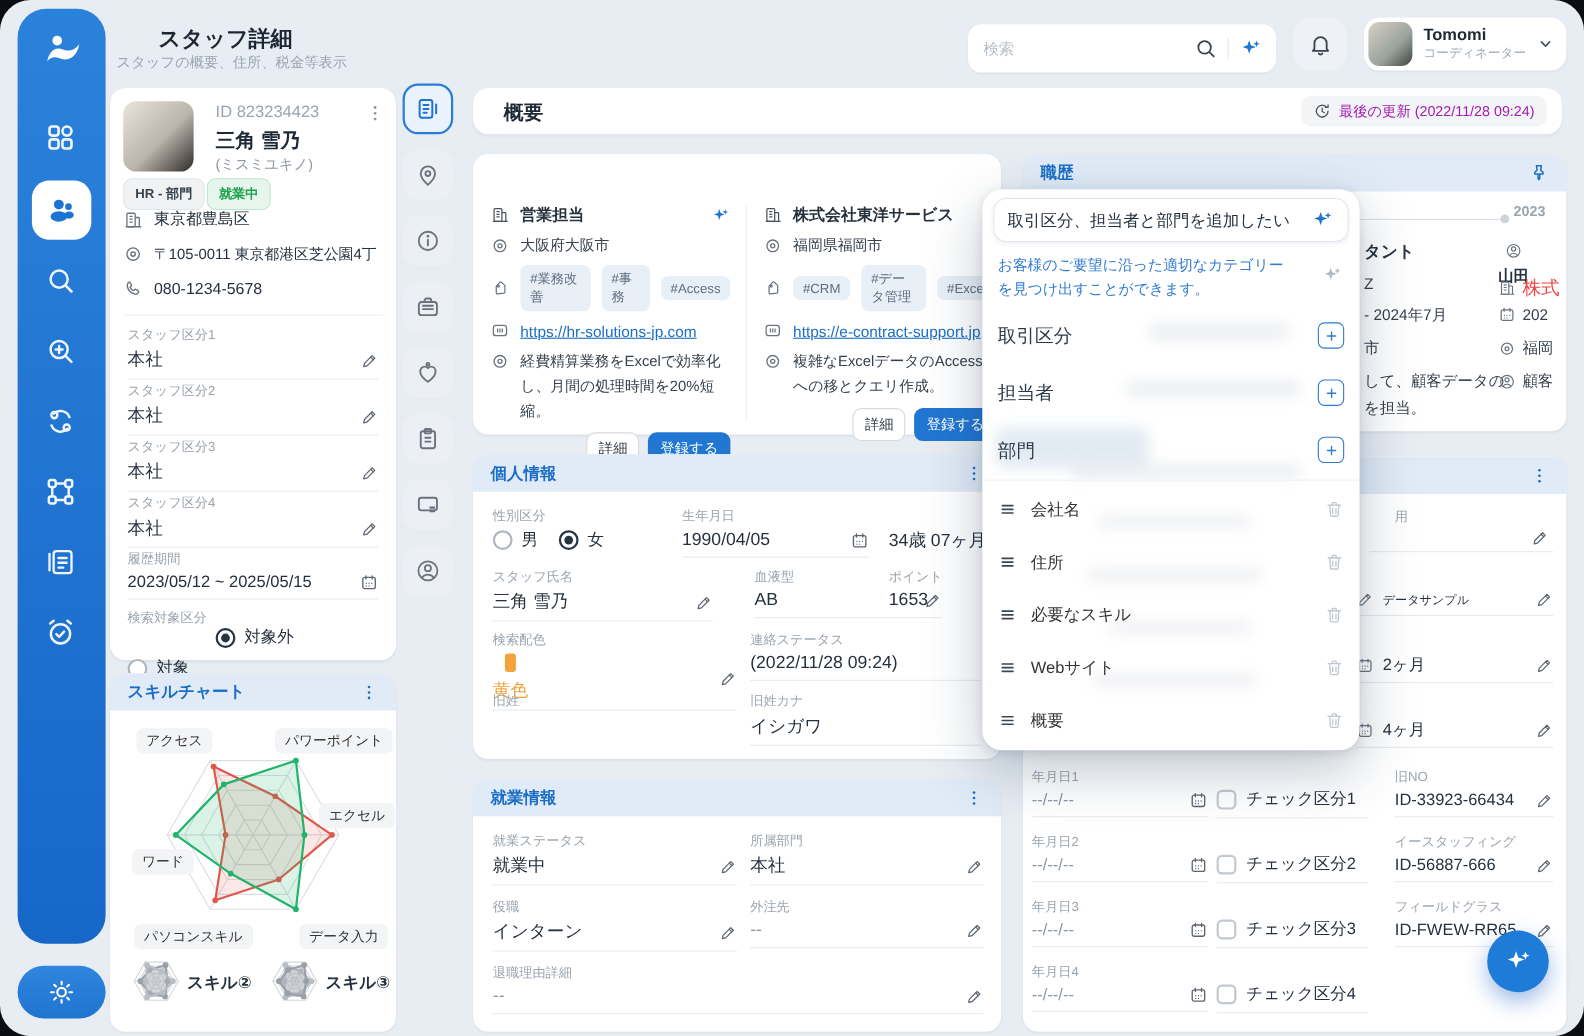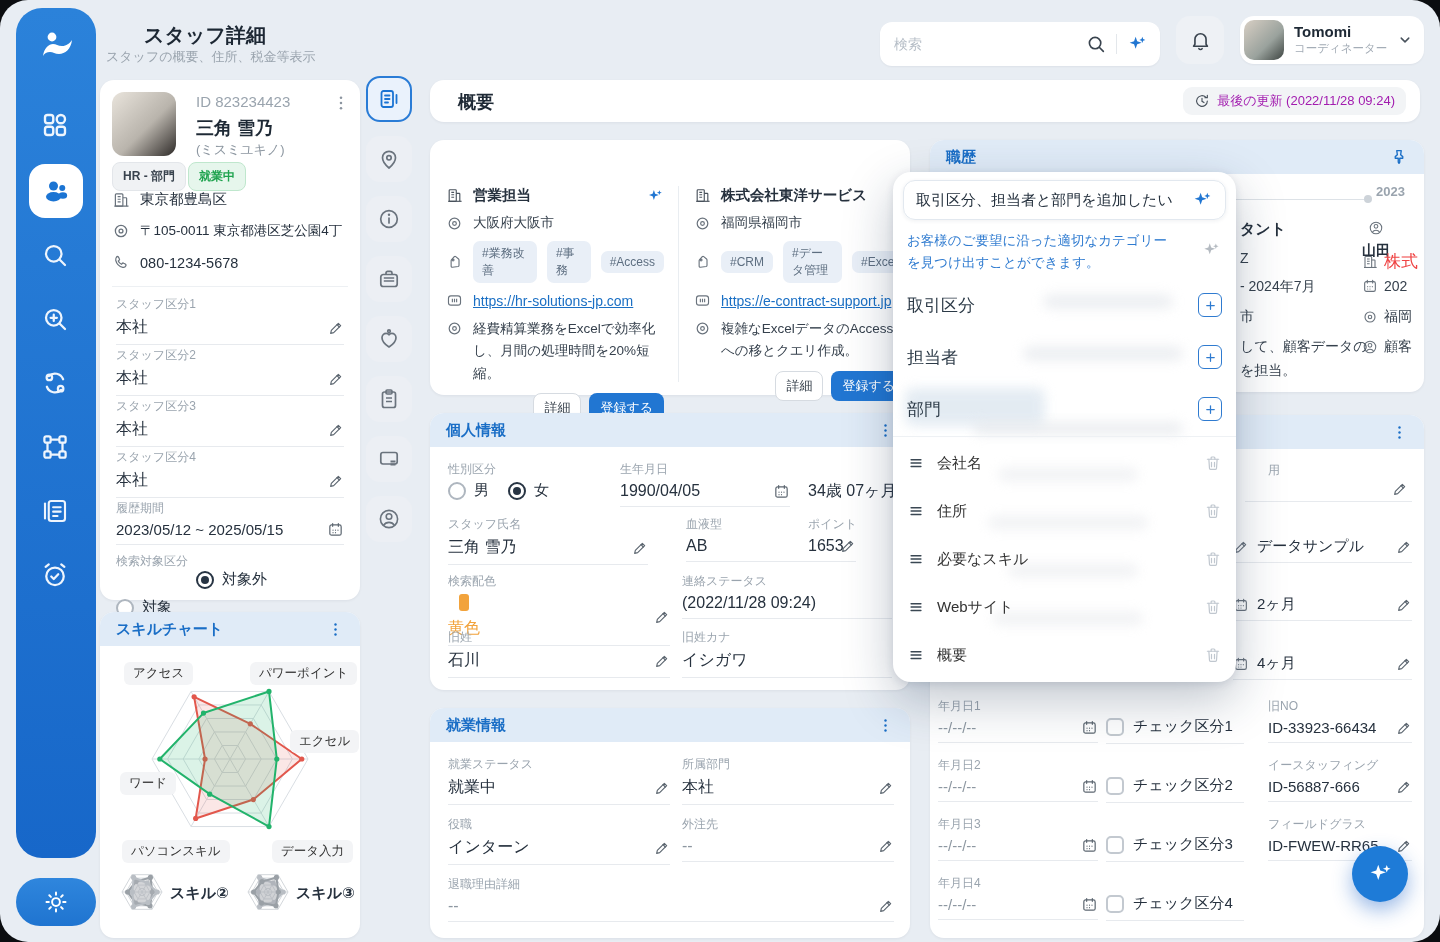--- a/index.html
+++ b/index.html
@@ -817,26 +817,20 @@
     </div>
     <div class="fld" style="left:252px;top:160px;width:210px;">
       <div class="flabel">連絡ステータス</div>
       <div class="fval">
           <span>(2022/11/28 09:24)</span>
         </div>
     </div>
 
     <div class="fld" style="left:18px;top:216px;width:222px;">
       <div class="flabel">旧姓</div>
-      <div class="fval">
-          <span>石川</span>
-          <svg class="ic pen" width="16" height="16">
-            <use href="#i-pencil"></use>
-          </svg>
-        </div>
     </div>
     <div class="fld" style="left:252px;top:216px;width:210px;">
       <div class="flabel">旧姓カナ</div>
       <div class="fval">
           <span>イシガワ</span>
         </div>
     </div>
   </section>
 
   <section class="card" style="left:430px;top:708px;width:480px;height:230px;">
@@ -903,21 +897,21 @@
           </svg>
         </span>
     </div>
     <div class="abs flabel" style="left:338px;top:47px;">用</div>
     <div class="abs" style="left:315px;top:64px;width:167px;border-bottom:1px solid #e7eaee;height:22px;">
       <svg class="ic pen" style="position:absolute;right:4px;top:2px;color:#5c6670;" width="16" height="16">
           <use href="#i-pencil"></use>
         </svg>
     </div>
     <div class="abs" style="left:303px;top:122px;width:179px;">
-      <div class="fval" style="font-size:15px;gap:14px;">
+      <div class="fval" style="font-size:11px;gap:14px;">
         <span class="rowline" style="gap:8px;">
             <svg class="ic" width="16" height="16" style="color:#6a737d">
               <use href="#i-pencil"></use>
             </svg>
             <span>データサンプル</span>
           </span>
         <svg class="ic pen" width="16" height="16">
             <use href="#i-pencil"></use>
           </svg>
       </div>

